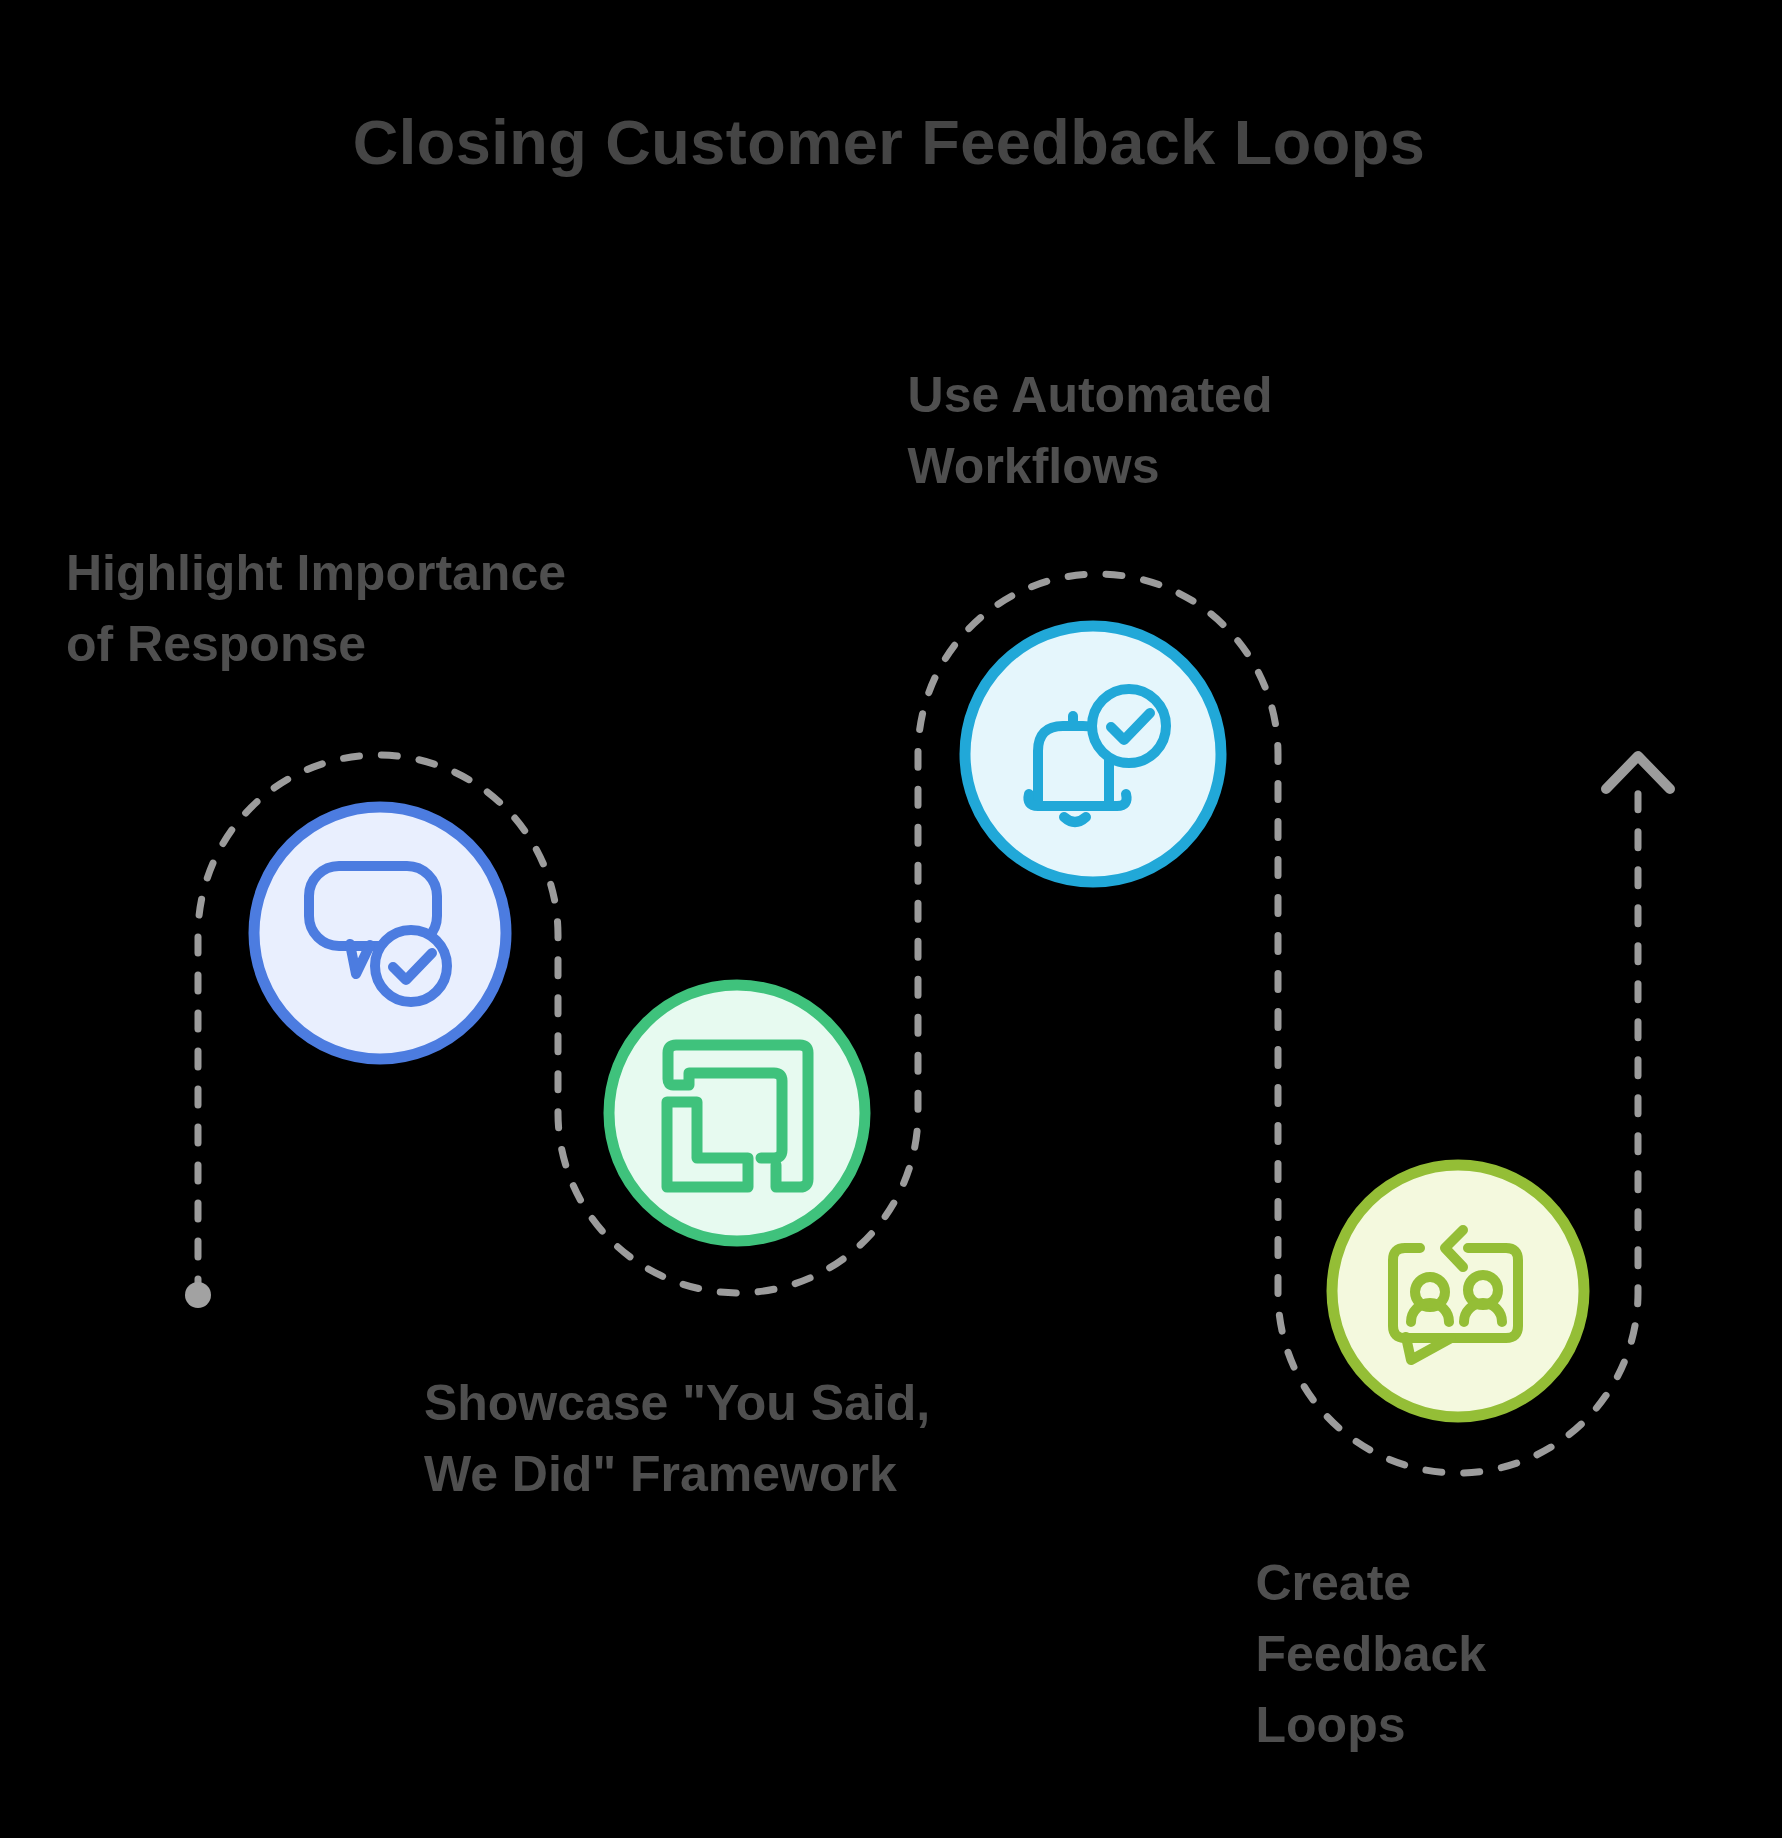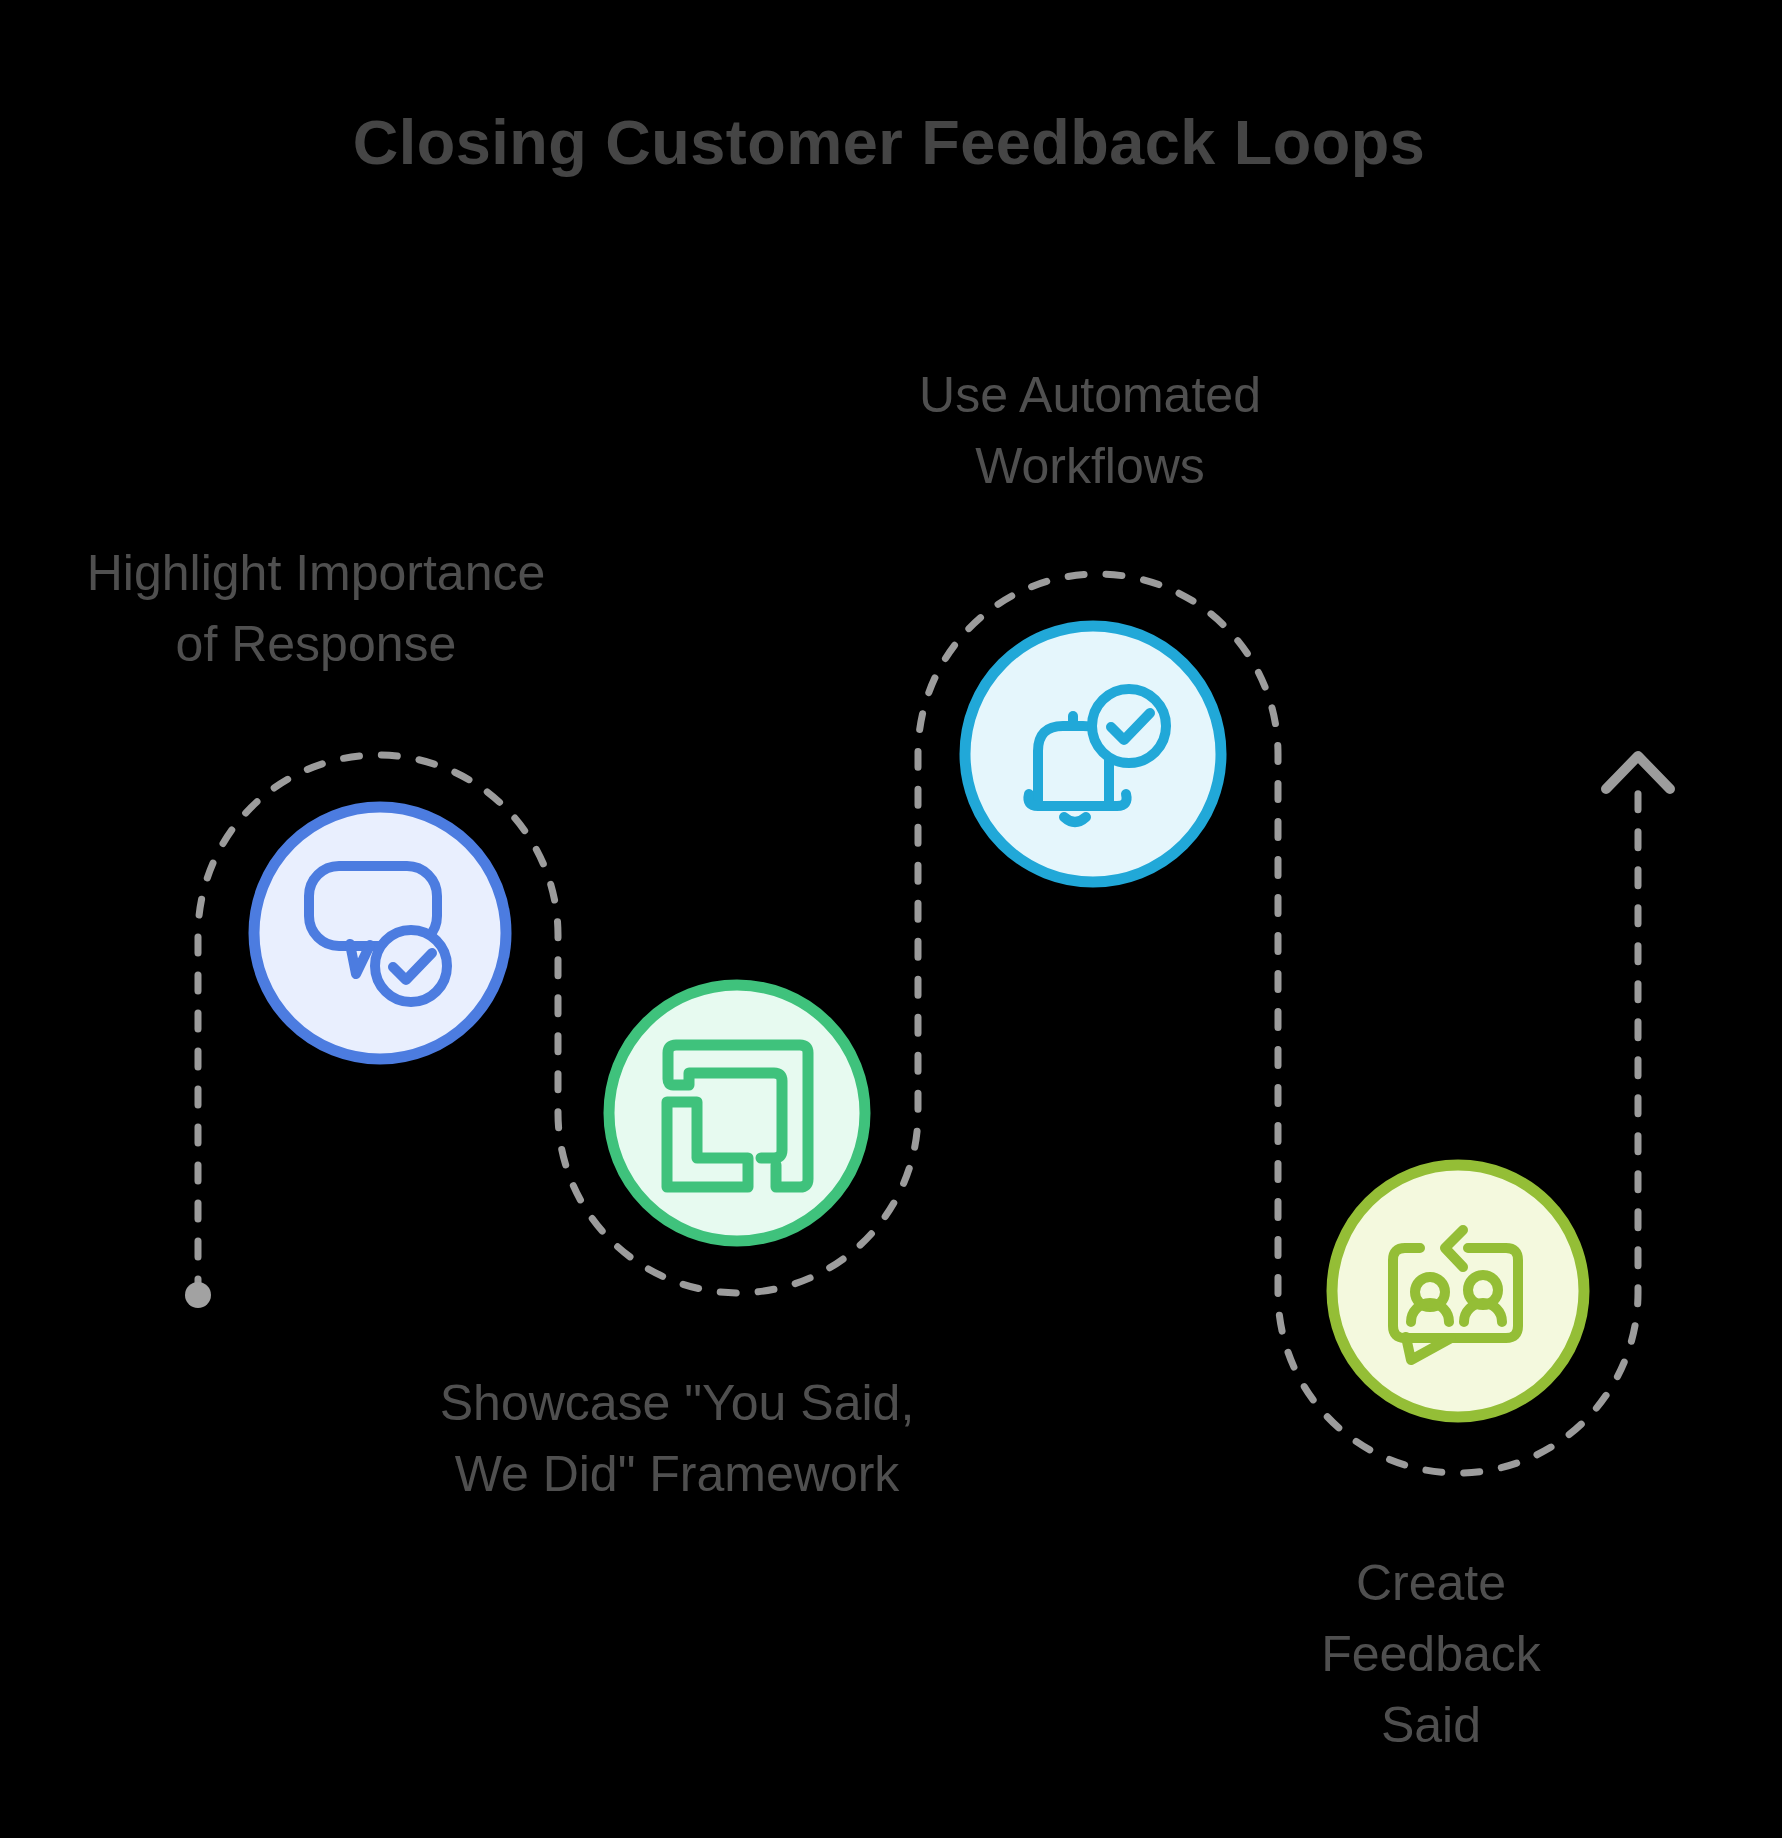--- a/index.html
+++ b/index.html
@@ -20,23 +20,22 @@
     margin: 0;
     font-size: 63px;
     font-weight: 700;
     letter-spacing: 0.5px;
     color: #454545;
     white-space: nowrap;
   }
   .step-label {
     position: absolute;
     transform: translateX(-50%);
-    text-align: center;
     font-size: 50px;
-    font-weight: 400;
+    font-weight: 700;
     line-height: 71px;
     color: #4f4f4f;
     white-space: pre-line;
   }
   .label-1 { left: 316px;  top: 538px; }
   .label-2 { left: 677px;  top: 1368px; }
   .label-3 { left: 1090px; top: 360px; }
   .label-4 { left: 1431px; top: 1548px; }
 </style>
 </head>
@@ -106,15 +105,15 @@
     </g>
   </svg>
 
   <div class="step-label label-1">Highlight Importance
 of Response</div>
   <div class="step-label label-2">Showcase "You Said,
 We Did" Framework</div>
   <div class="step-label label-3">Use Automated
 Workflows</div>
   <div class="step-label label-4">Create Feedback
-Said</div>
+Loops</div>
 
 </div>
 
 </body></html>

